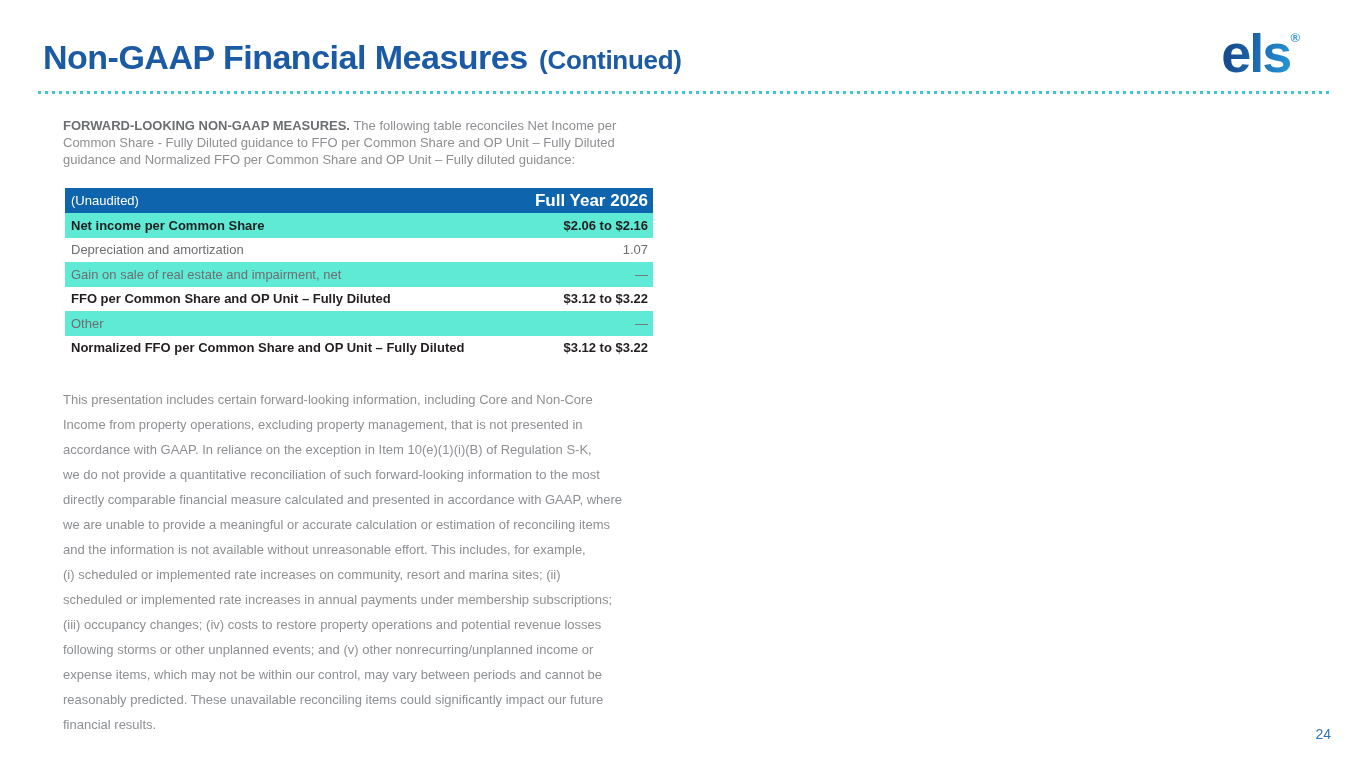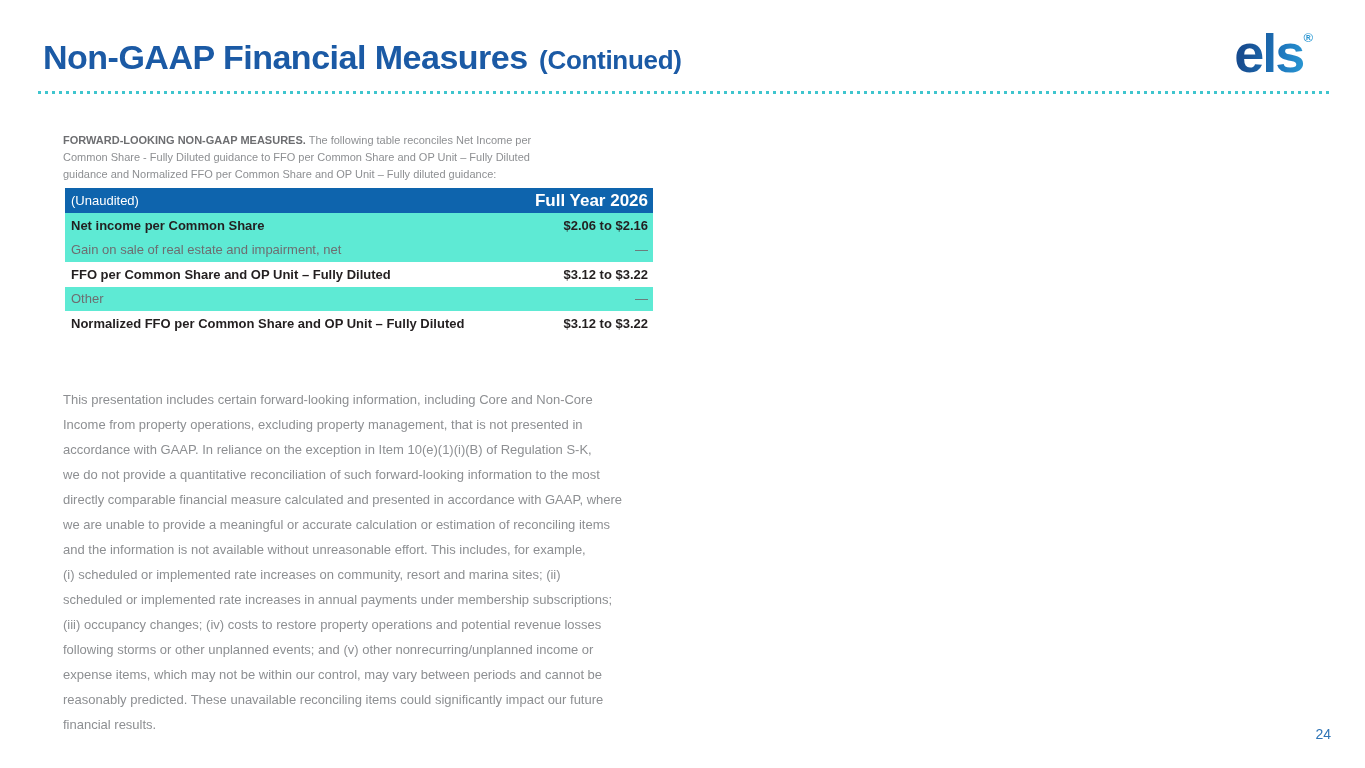--- a/index.html
+++ b/index.html
@@ -39,44 +39,44 @@
     left: 38px;
     right: 35px;
     top: 91px;
     height: 3px;
     background-image: repeating-linear-gradient(to right, #3FC5CE 0 3px, transparent 3px 7px);
   }
 
   
   .logo {
     position: absolute;
-    right: 52px;
+    right: 65px;
     top: 26px;
     font-size: 54px;
     font-weight: bold;
     letter-spacing: -2px;
     line-height: 1;
     background: linear-gradient(100deg, #174C8F 15%, #1E78BE 60%, #2B9FD8 95%);
     -webkit-background-clip: text;
     background-clip: text;
     color: transparent;
   }
   .logo .reg {
     font-size: 13px;
     vertical-align: 30px;
     letter-spacing: 0;
   }
 
   
   .intro {
     position: absolute;
     left: 63px;
-    top: 132px;
+    top: 118px;
     width: 600px;
-    font-size: 11px;
+    font-size: 13px;
     line-height: 16.8px;
     color: #8D8F92;
   }
   .intro strong { color: #6D6E71; }
 
   
   .gtable {
     position: absolute;
     left: 65px;
     top: 188px;
@@ -141,20 +141,24 @@
 
   <div class="gtable">
     <div class="trow header">
       <span class="tlabel">(Unaudited)</span>
       <span class="tval">Full Year 2026</span>
     </div>
     <div class="trow bold shaded">
       <span class="tlabel">Net income per Common Share</span>
       <span class="tval">$2.06 to $2.16</span>
     </div>
+    <div class="trow">
+      <span class="tlabel">Depreciation and amortization</span>
+      <span class="tval">1.07</span>
+    </div>
     <div class="trow shaded">
       <span class="tlabel">Gain on sale of real estate and impairment, net</span>
       <span class="tval">—</span>
     </div>
     <div class="trow bold">
       <span class="tlabel">FFO per Common Share and OP Unit – Fully Diluted</span>
       <span class="tval">$3.12 to $3.22</span>
     </div>
     <div class="trow shaded">
       <span class="tlabel">Other</span>

